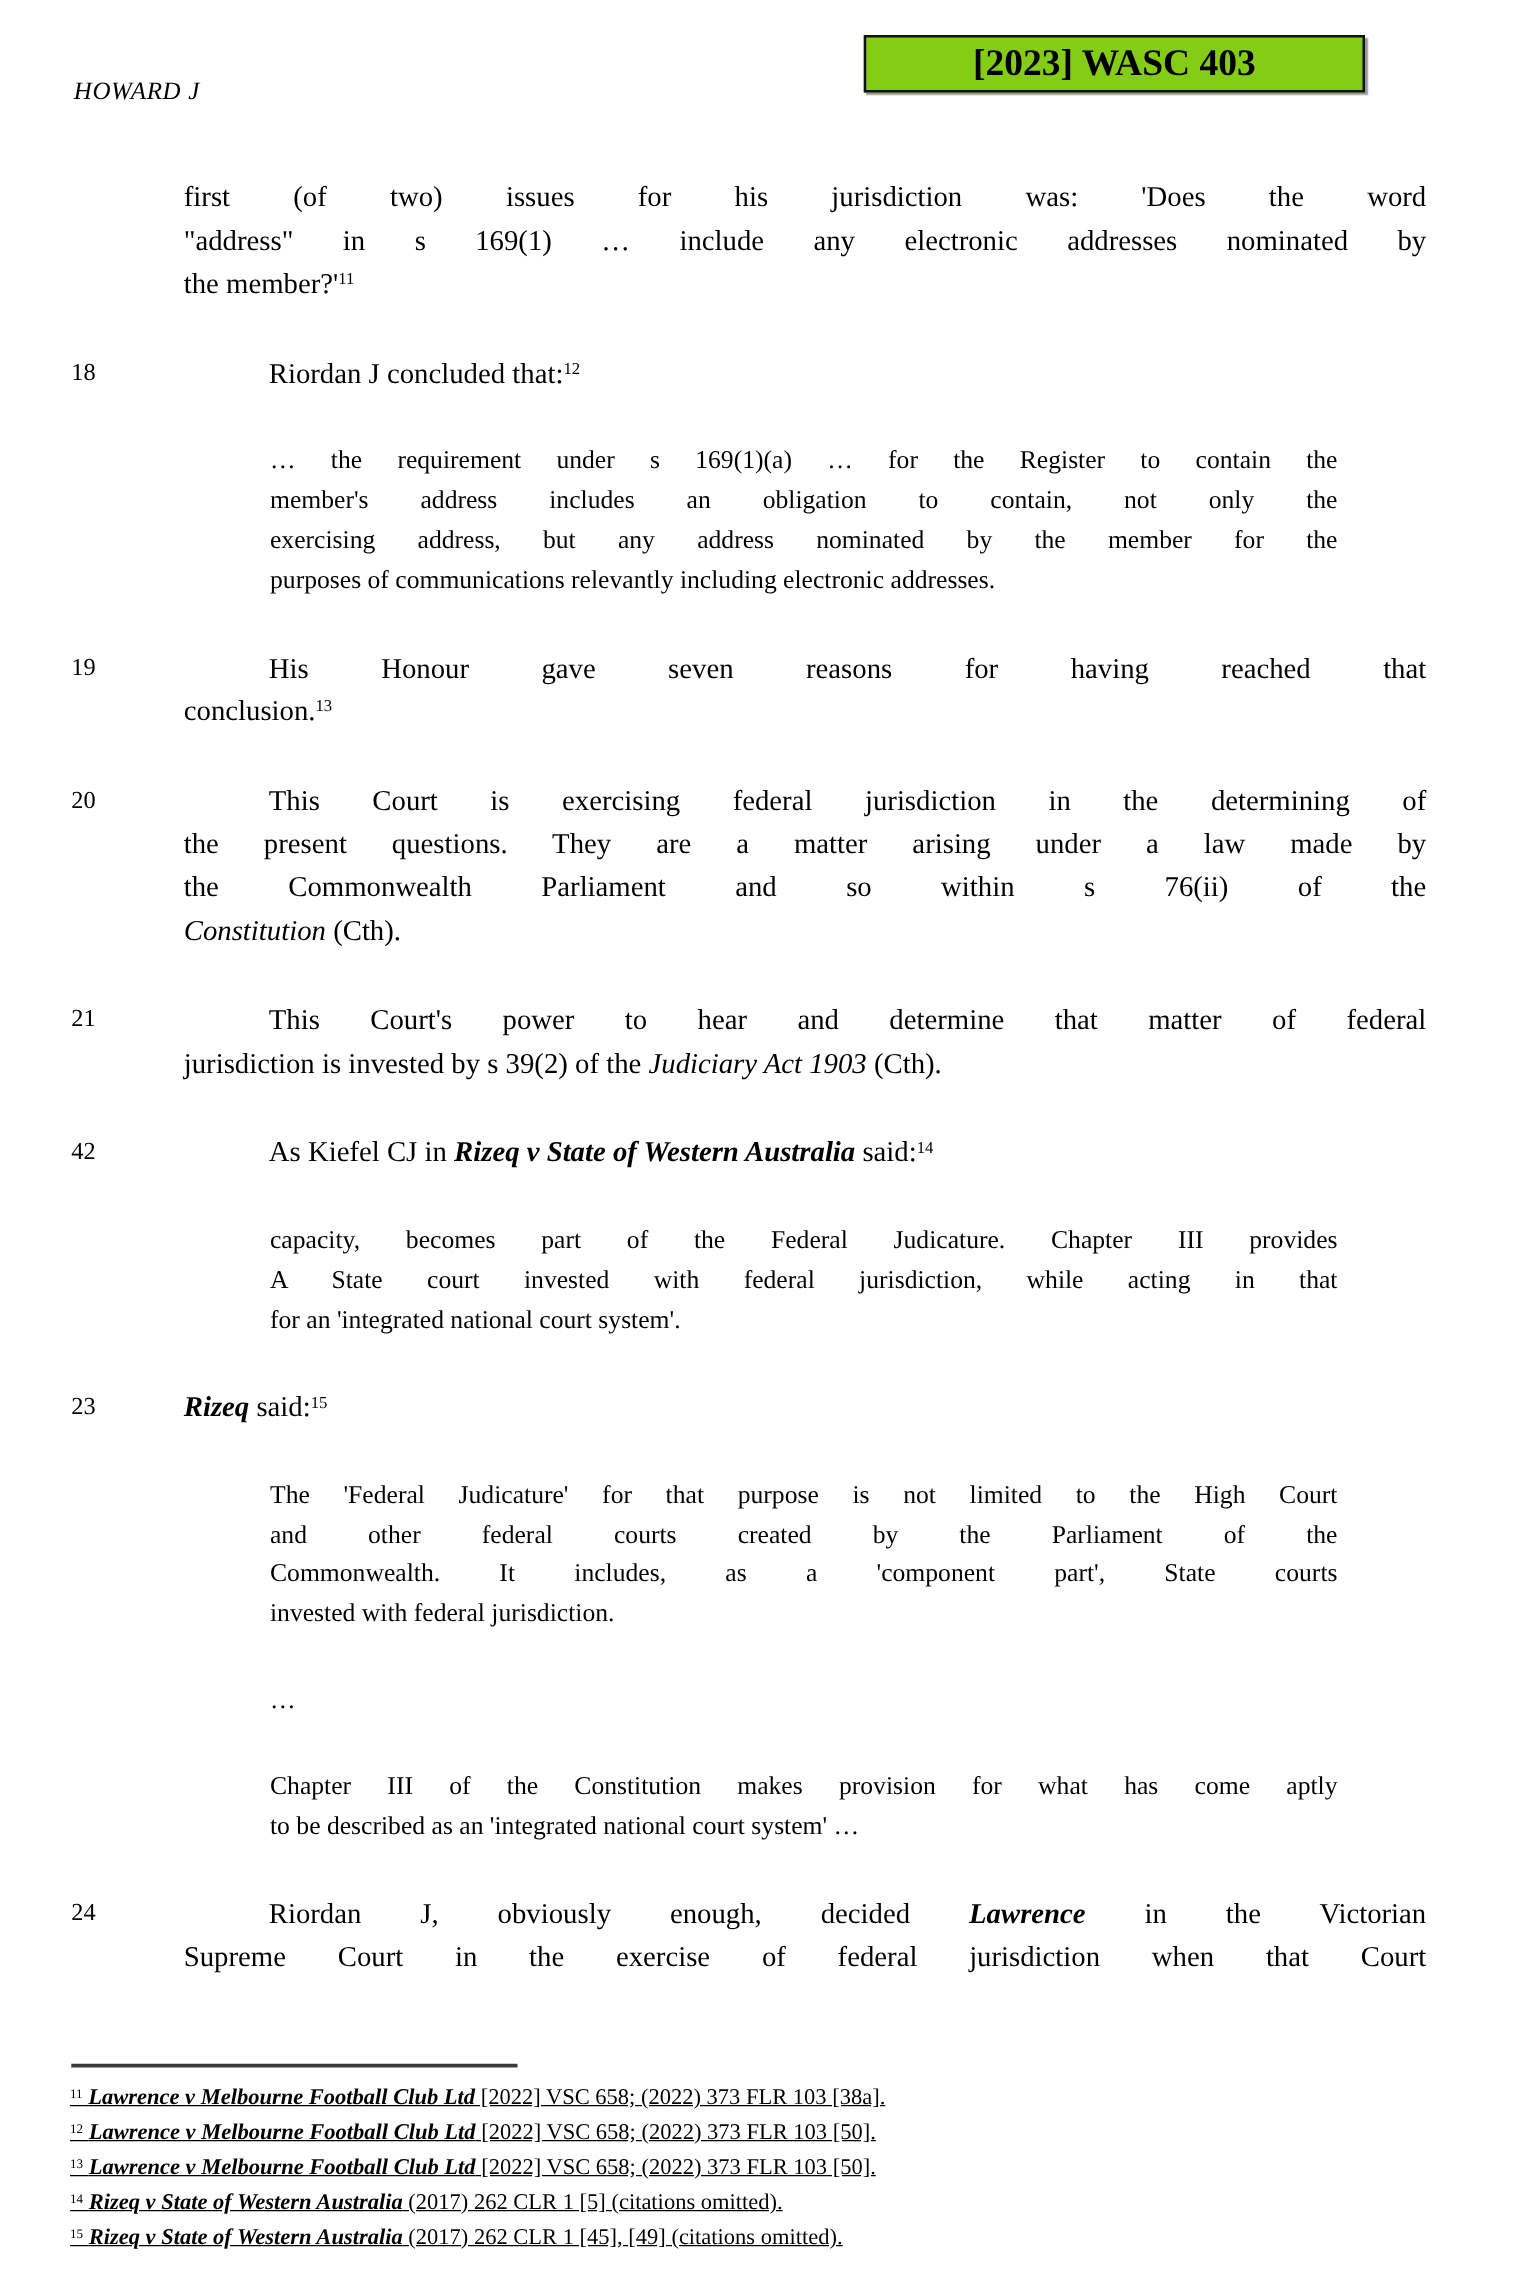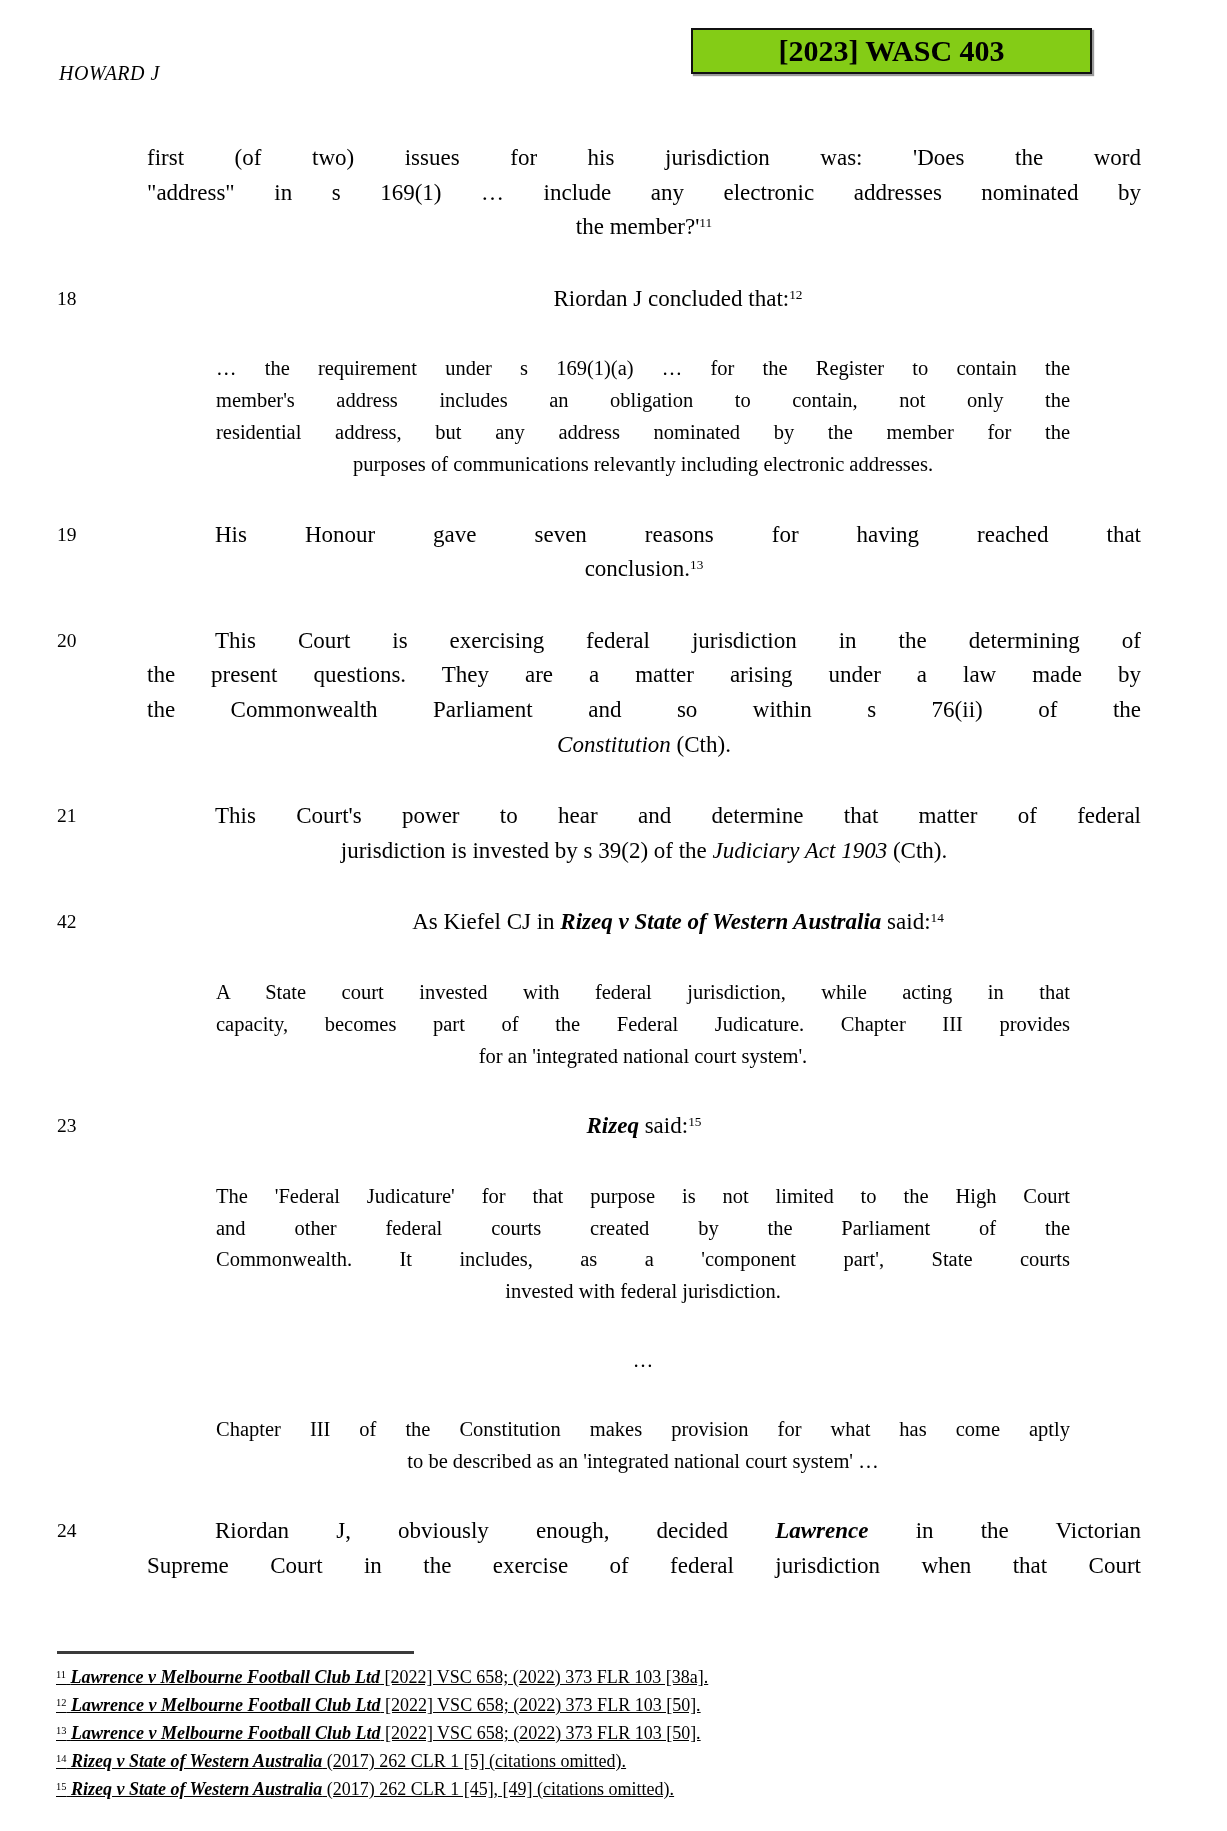--- a/index.html
+++ b/index.html
@@ -30,21 +30,21 @@
     font-size:20px;
     letter-spacing:0.5px;
   }
   .content {
     position:absolute; left:147px; top:141px; width:994px;
   }
   .block { margin:0 0 37px 0; position:relative; }
   .block:last-child { margin-bottom:0; }
   .body  { font-size:23px; line-height:34.6px; }
   .quote { font-size:20.5px; line-height:31.8px; margin-left:69px; margin-right:71px; }
-  .line { text-align:center; }
+  .line { text-align:left; }
   .line.just { text-align:justify; text-align-last:justify; text-justify:inter-word; }
   .line.ind { text-indent:68px; }
   .pnum {
     position:absolute; left:-90px; top:0;
     font-size:19.5px; line-height:34.6px;
   }
   .i  { font-style:italic; }
   .bi { font-style:italic; font-weight:bold; }
   .sup { font-size:0.58em; position:relative; top:-0.52em; line-height:0; }
   .footnotes {
@@ -70,21 +70,21 @@
         <div class="line just"><span>"address" in s 169(1) … include any electronic addresses nominated by</span></div>
         <div class="line"><span>the member?'</span><span class="sup">11</span></div>
       </div>
       <div class="block body">
         <span class="pnum">18</span>
         <div class="line ind"><span>Riordan J concluded that:</span><span class="sup">12</span></div>
       </div>
       <div class="block quote">
         <div class="line just"><span>… the requirement under s 169(1)(a) … for the Register to contain the</span></div>
         <div class="line just"><span>member's address includes an obligation to contain, not only the</span></div>
-        <div class="line just"><span>residential address, but any address nominated by the member for the</span></div>
+        <div class="line just"><span>exercising address, but any address nominated by the member for the</span></div>
         <div class="line"><span>purposes of communications relevantly including electronic addresses.</span></div>
       </div>
       <div class="block body">
         <span class="pnum">19</span>
         <div class="line just ind"><span>His Honour gave seven reasons for having reached that</span></div>
         <div class="line"><span>conclusion.</span><span class="sup">13</span></div>
       </div>
       <div class="block body">
         <span class="pnum">20</span>
         <div class="line just ind"><span>This Court is exercising federal jurisdiction in the determining of</span></div>
@@ -95,22 +95,22 @@
       <div class="block body">
         <span class="pnum">21</span>
         <div class="line just ind"><span>This Court's power to hear and determine that matter of federal</span></div>
         <div class="line"><span>jurisdiction is invested by s 39(2) of the </span><span class="i">Judiciary Act 1903</span><span> (Cth).</span></div>
       </div>
       <div class="block body">
         <span class="pnum">42</span>
         <div class="line ind"><span>As Kiefel CJ in </span><span class="bi">Rizeq v State of Western Australia</span><span> said:</span><span class="sup">14</span></div>
       </div>
       <div class="block quote">
+        <div class="line just"><span>capacity, becomes part of the Federal Judicature.  Chapter III provides</span></div>
         <div class="line just"><span>A State court invested with federal jurisdiction, while acting in that</span></div>
-        <div class="line just"><span>capacity, becomes part of the Federal Judicature.  Chapter III provides</span></div>
         <div class="line"><span>for an 'integrated national court system'.</span></div>
       </div>
       <div class="block body">
         <span class="pnum">23</span>
         <div class="line"><span class="bi">Rizeq</span><span> said:</span><span class="sup">15</span></div>
       </div>
       <div class="block quote">
         <div class="line just"><span>The 'Federal Judicature' for that purpose is not limited to the High Court</span></div>
         <div class="line just"><span>and other federal courts created by the Parliament of the</span></div>
         <div class="line just"><span>Commonwealth.  It includes, as a 'component part', State courts</span></div>

